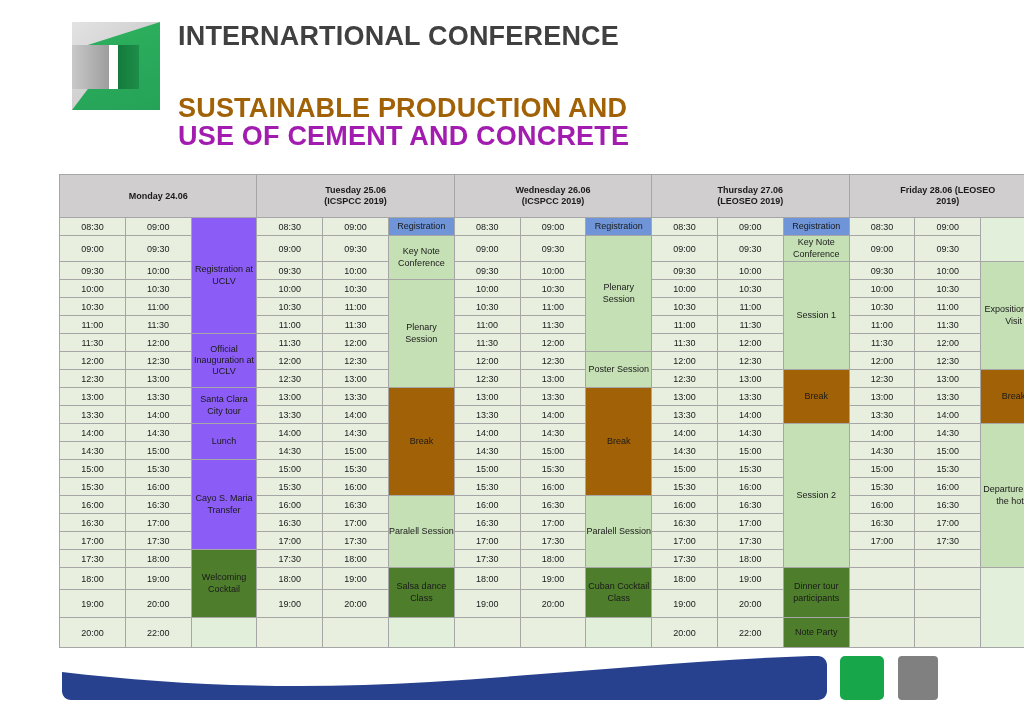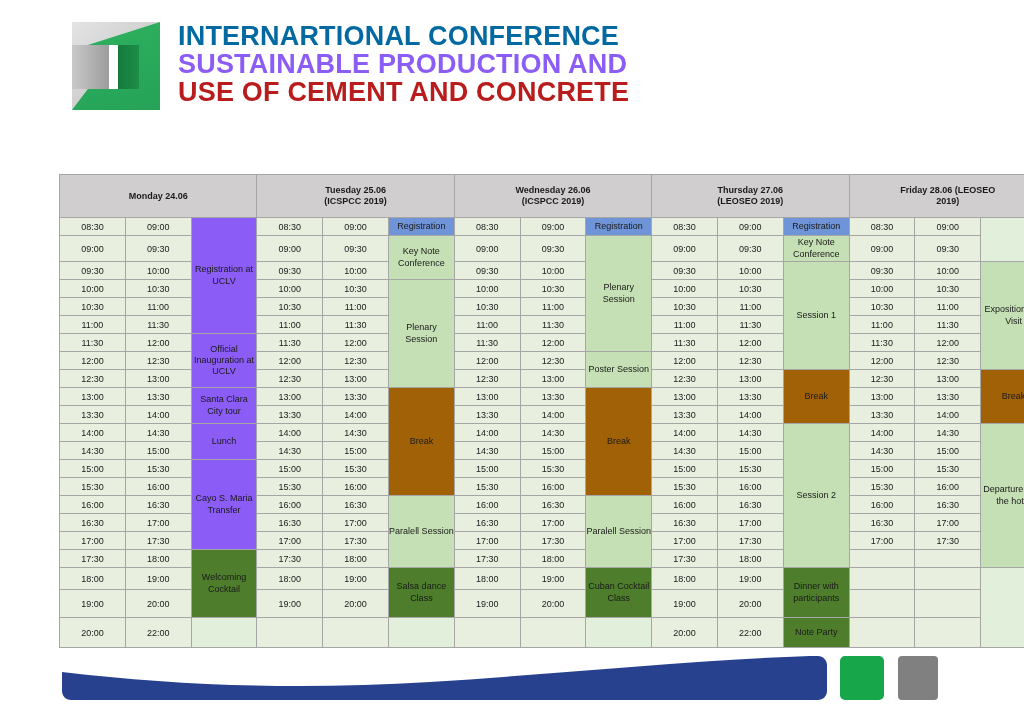--- a/index.html
+++ b/index.html
@@ -66,23 +66,23 @@
   #logo-text {
     margin-left: 18px;
     line-height: 1.04;
   }
   #logo-text .line {
     font-weight: bold;
     font-size: 27px;
     letter-spacing: 0.2px;
     white-space: nowrap;
   }
-  #logo-text .line1 { color: #0369a1; }
-  #logo-text .line2 { color: #8b5cf6; }
-  #logo-text .line3 { color: #b91c1c; }
+  #logo-text .line1 { color: #404040; }
+  #logo-text .line2 { color: #a16207; margin-top: 44px; }
+  #logo-text .line3 { color: #a21caf; }
 
   
   #schedule-wrap {
     position: absolute;
     left: 59px;
     top: 166px;
     width: 858px;
   }
   table.schedule {
     border-collapse: collapse;
@@ -428,21 +428,21 @@
           <td class="timecell">18:00</td>
           <td class="timecell">19:00</td>
           <td class="timecell">18:00</td>
           <td class="timecell">19:00</td>
           <td class="eventcell bg-dgreen" rowspan="2">Salsa dance Class</td>
           <td class="timecell">18:00</td>
           <td class="timecell">19:00</td>
           <td class="eventcell bg-dgreen" rowspan="2">Cuban Cocktail Class</td>
           <td class="timecell">18:00</td>
           <td class="timecell">19:00</td>
-          <td class="eventcell bg-dgreen" rowspan="2">Dinner with participants</td>
+          <td class="eventcell bg-dgreen" rowspan="2">Dinner tour participants</td>
           <td class="timecell bg-empty"></td>
           <td class="timecell bg-empty"></td>
           <td class="eventcell bg-pale" rowspan="3"></td>
         </tr>
         <tr style="height: 28px;">
           <td class="timecell">19:00</td>
           <td class="timecell">20:00</td>
           <td class="timecell">19:00</td>
           <td class="timecell">20:00</td>
           <td class="timecell">19:00</td>

